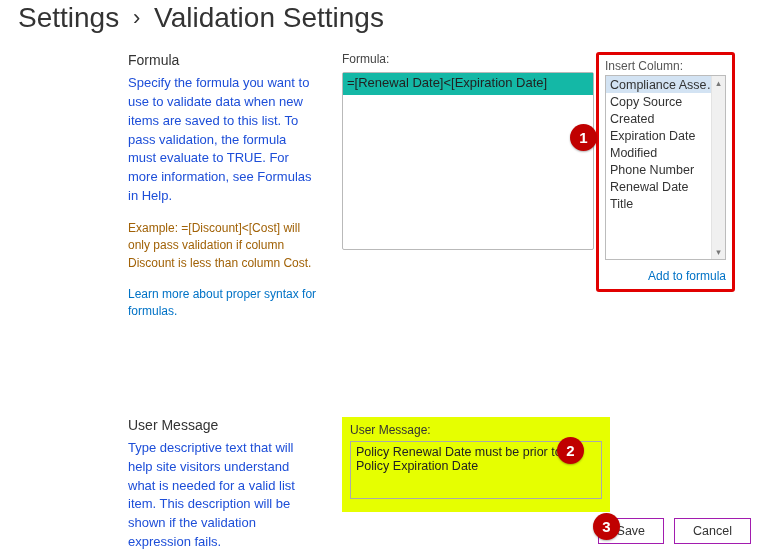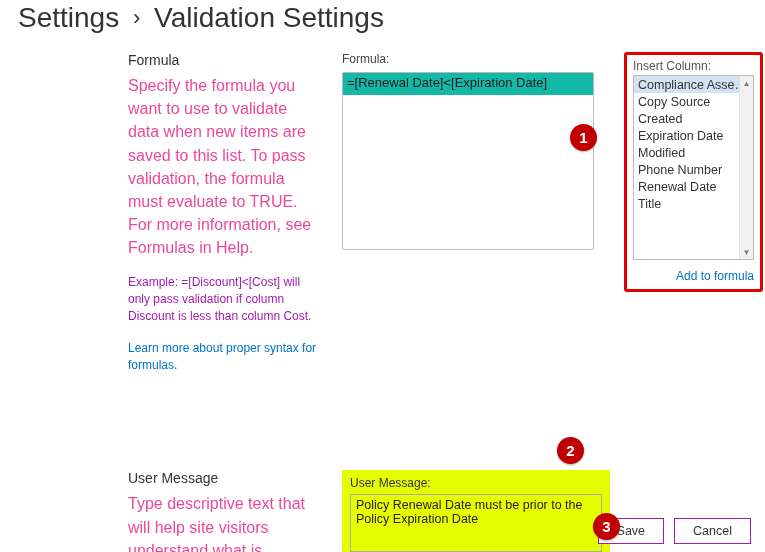--- a/index.html
+++ b/index.html
@@ -22,45 +22,45 @@
   }
   .page-title .sep {
     margin: 0 6px;
     font-size: 22px;
     position: relative;
     top: -2px;
   }
   .content {
     display: flex;
     padding-left: 128px;
-    padding-right: 0;
+    padding-right: 28px;
     gap: 24px;
   }
   .left-col {
     width: 190px;
     flex: 0 0 190px;
   }
   .right-col {
     flex: 1;
     position: relative;
   }
   .section-heading {
     font-size: 14px;
     color: #333;
     margin-bottom: 6px;
   }
   .section-desc {
-    font-size: 16px;
-    color: #ec4899;
+    font-size: 13px;
+    color: #1d4ed8;
     line-height: 1.45;
     margin-bottom: 14px;
   }
   .example {
     font-size: 12px;
-    color: #a21caf;
+    color: #a16207;
     line-height: 1.45;
     margin-bottom: 14px;
   }
   .link {
     color: #0072c6;
     font-size: 12px;
     cursor: pointer;
     line-height: 1.45;
   }
   .field-label {

